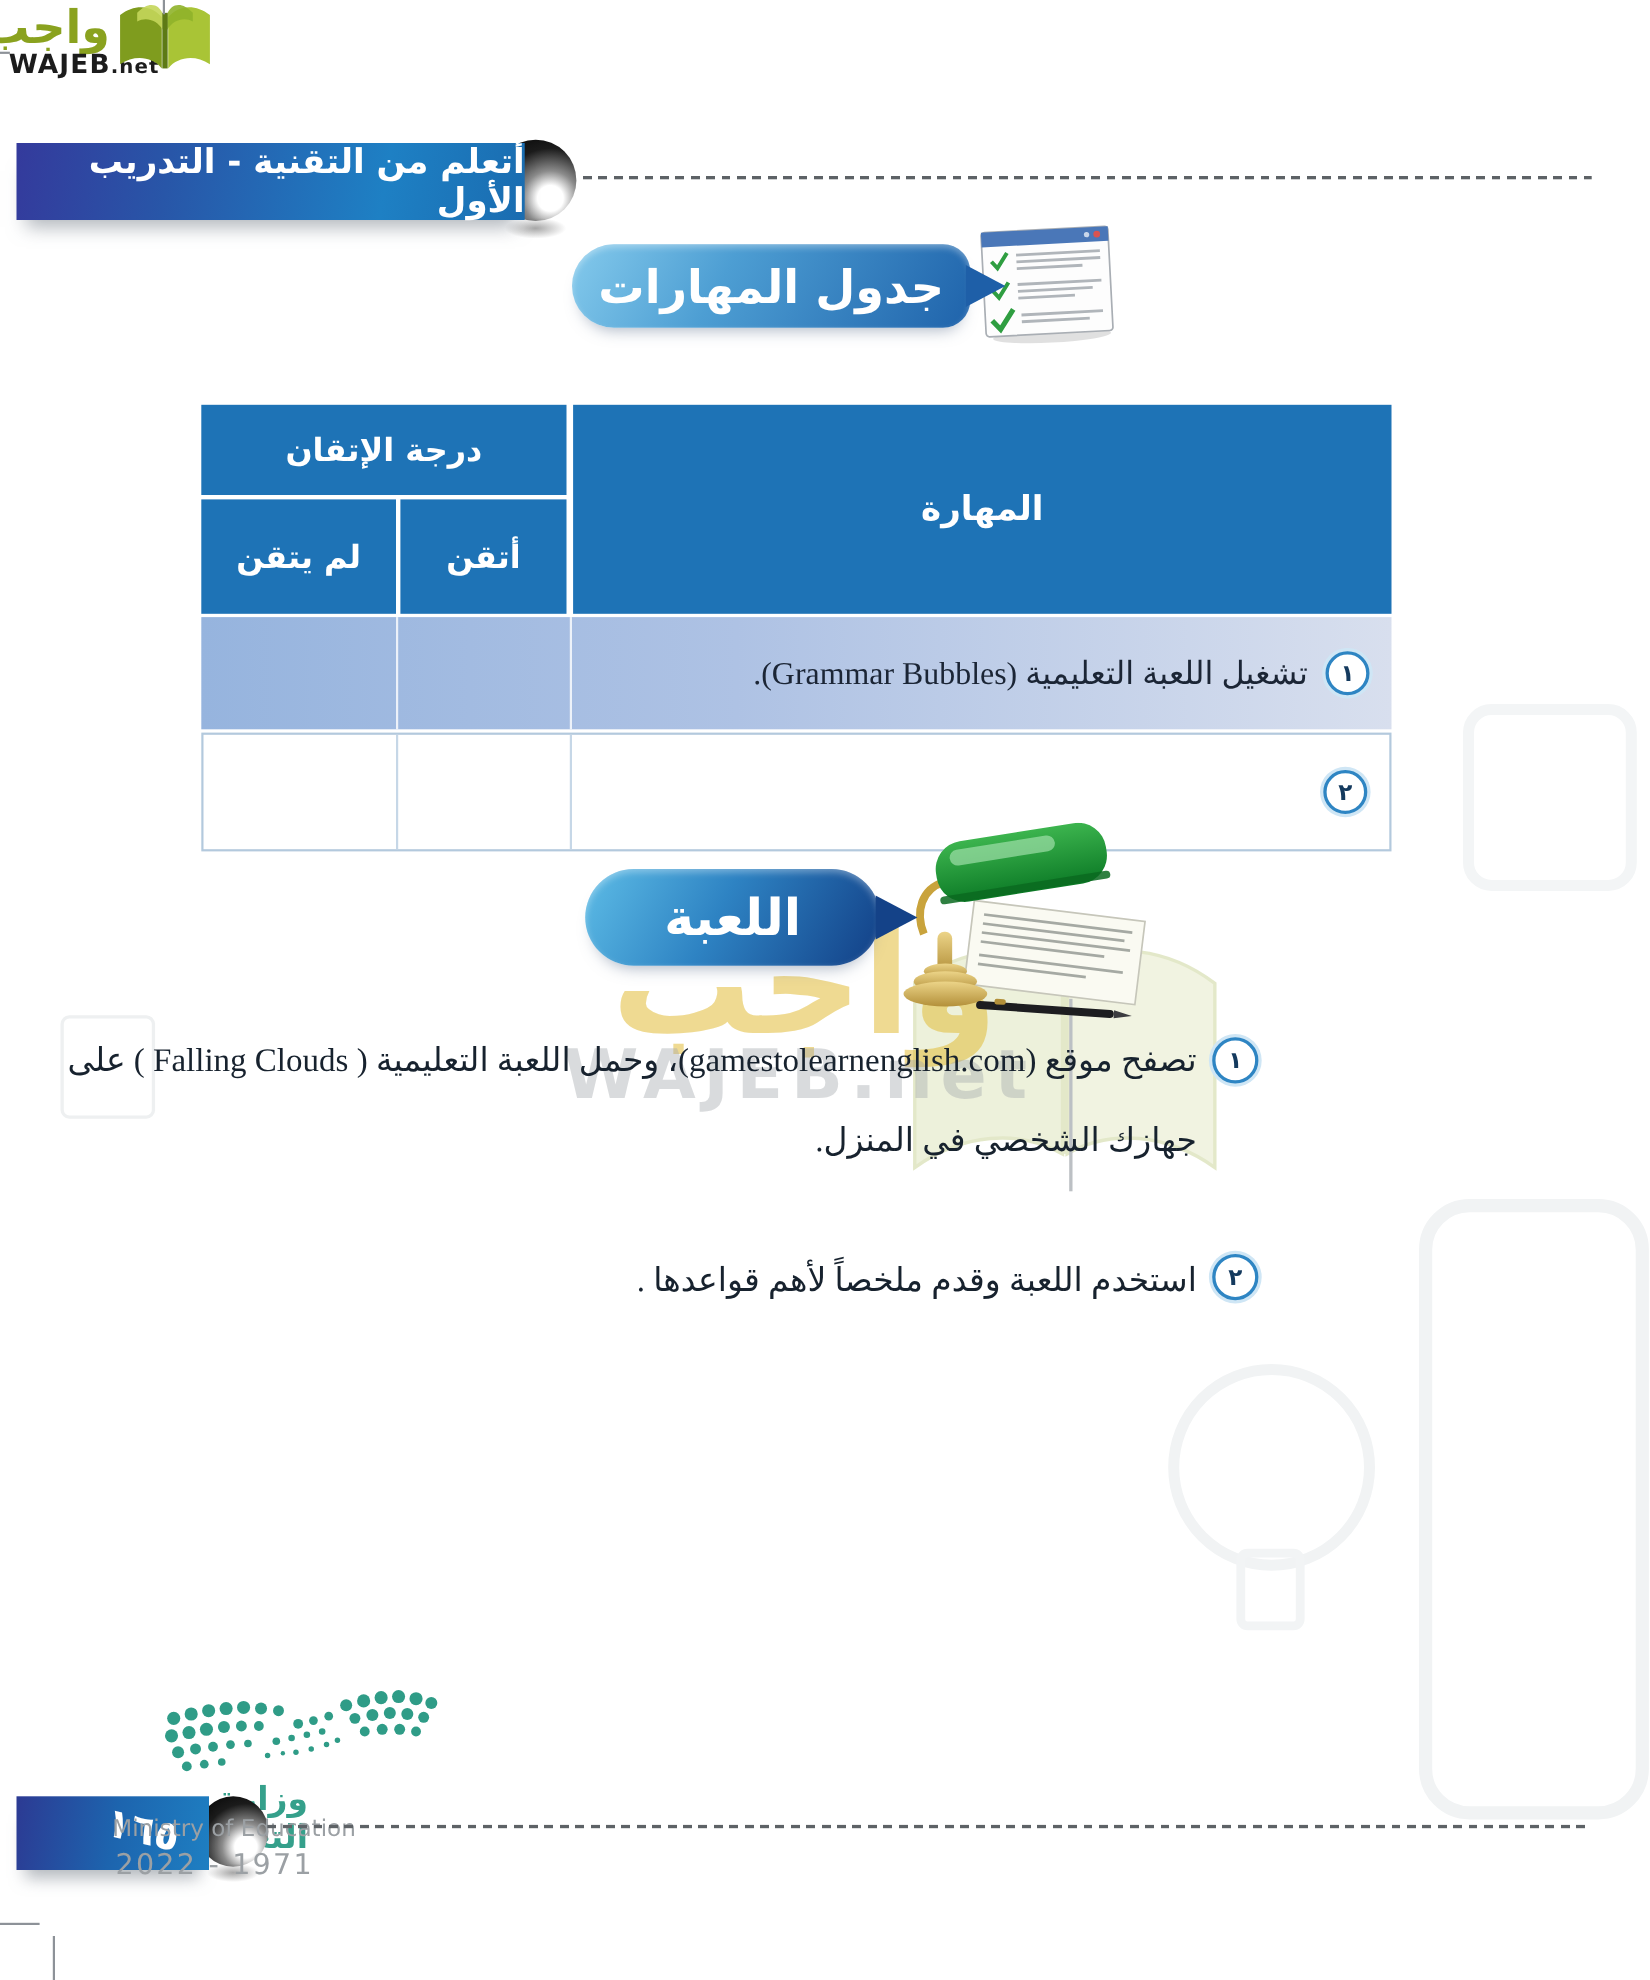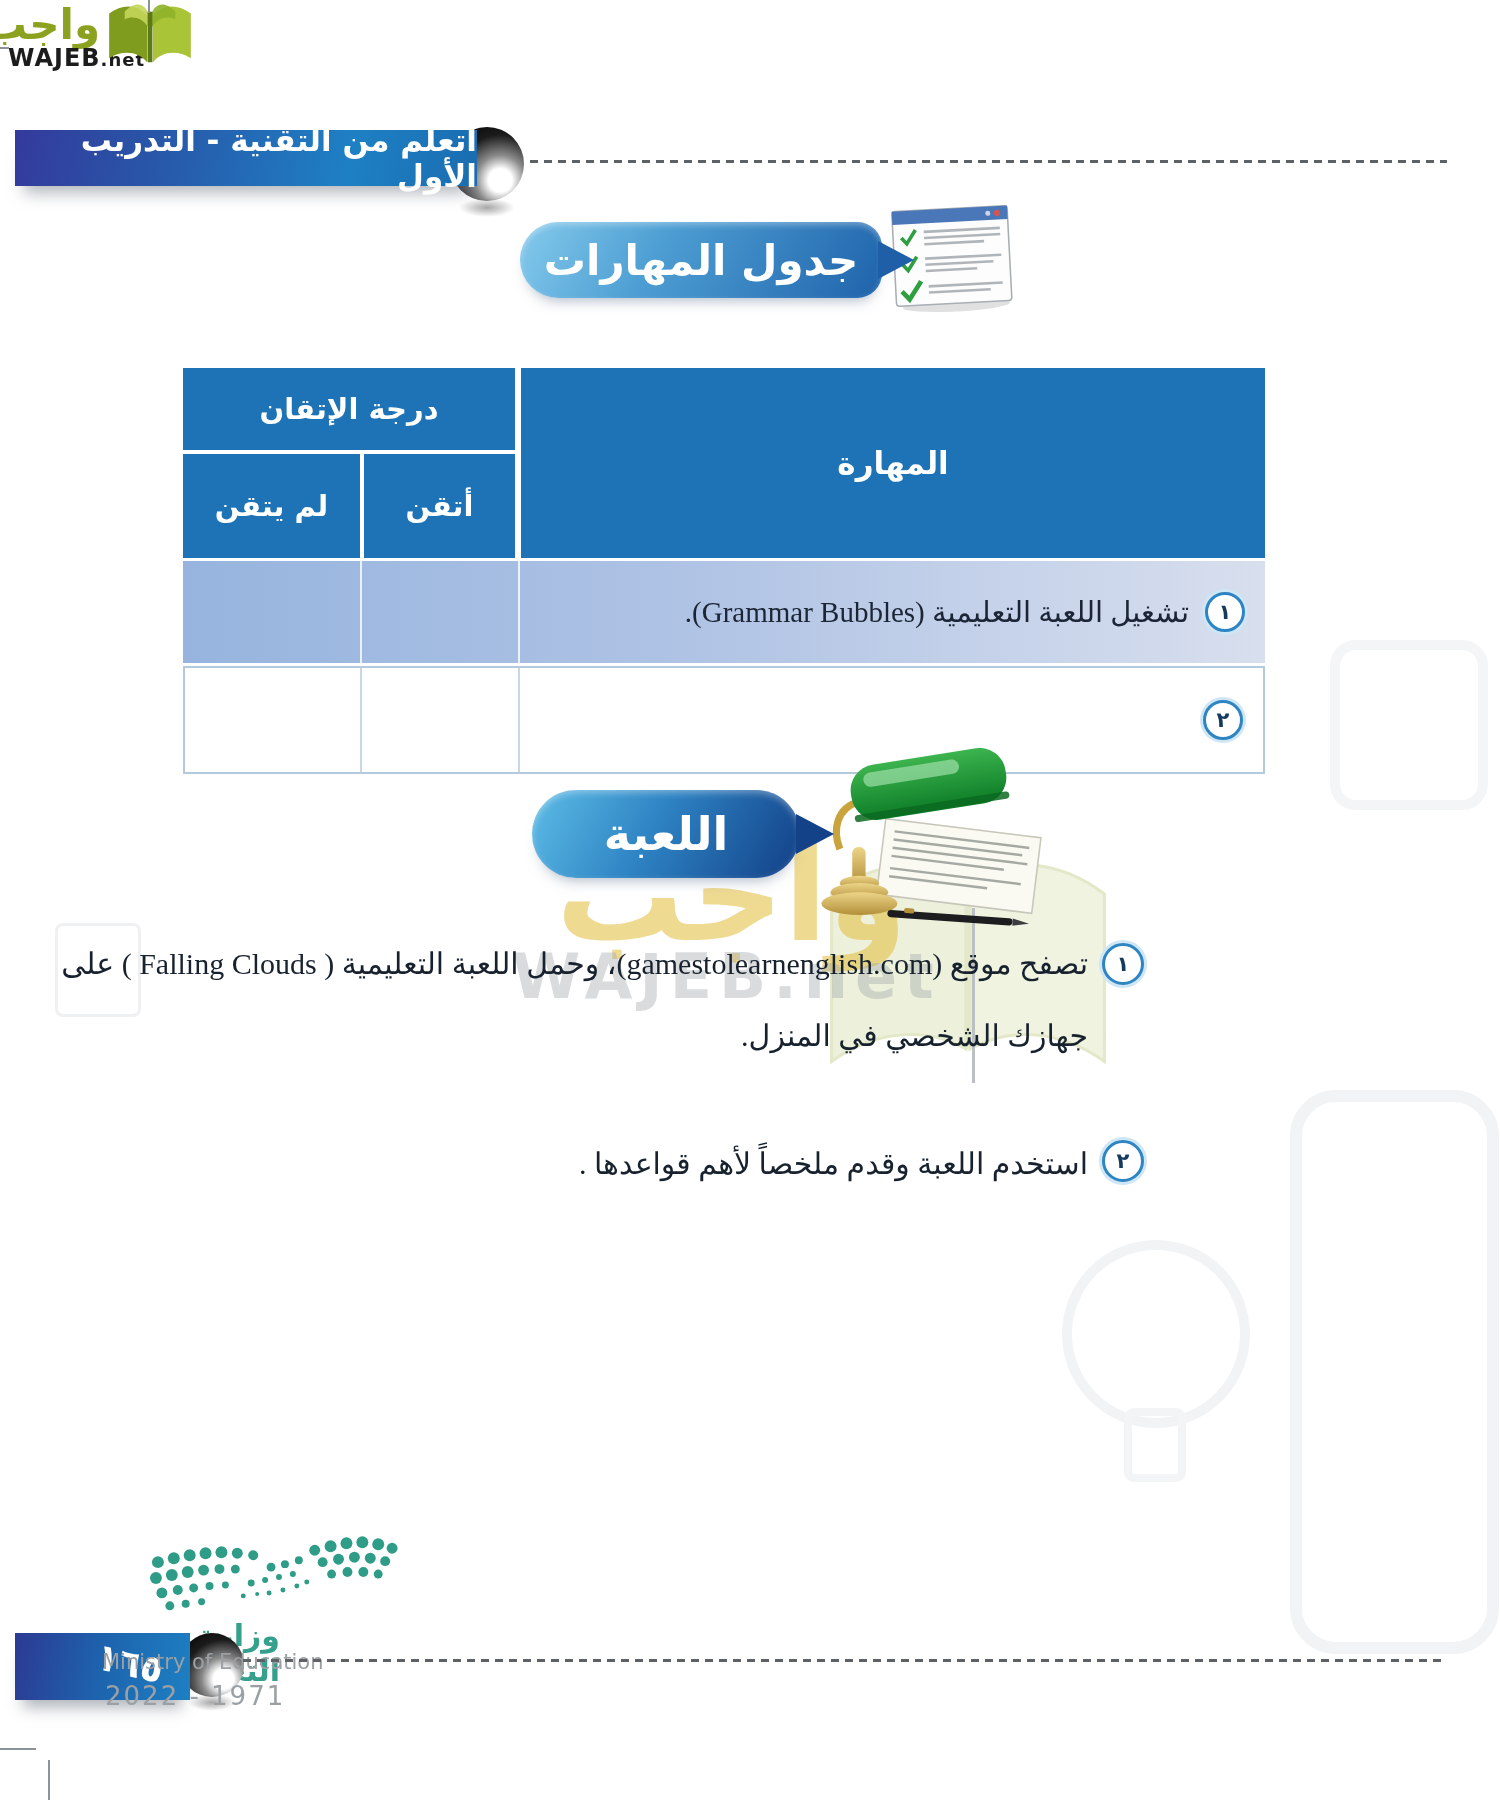--- a/index.html
+++ b/index.html
@@ -23,21 +23,21 @@
            color:#8aa21f;line-height:1;z-index:3;}
   .logo-en{left:8px;top:44px;font-weight:800;color:#1c1c1c;font-size:24px;letter-spacing:1px;z-index:3;}
   .logo-en .suffix{font-size:18px;}
   .logo-book{left:100px;top:0px;width:100px;height:70px;z-index:3;}
 
   
   .cap{border-radius:50%;background:radial-gradient(circle at 68% 72%, #ffffff 0 16%, #8b8b8b 34%, #1b1b1b 62%, #000 100%);}
   .cap-top{left:450px;top:127px;width:74px;height:74px;z-index:1;}
   .cap-top::after,.cap-bottom::after{content:"";position:absolute;left:12%;top:96%;width:76%;height:26%;
       background:radial-gradient(ellipse at center,rgba(60,60,60,.45),rgba(60,60,60,0) 70%);border-radius:50%;}
-  .banner-top{left:15px;top:130px;width:462px;height:56px;z-index:2;
+  .banner-top{left:15px;top:130px;width:462px;height:70px;z-index:2;
       background:linear-gradient(100deg,#343a9c 0%,#2856a8 30%,#1e80c4 72%,#1a6cb0 100%);
       box-shadow:0 16px 16px -9px rgba(115,124,134,.55);
       display:flex;align-items:center;justify-content:center;text-align:right;}
   .banner-top span{color:#fff;font-size:31px;font-weight:700;direction:rtl;}
   .dash{background-image:repeating-linear-gradient(90deg,#5d6266 0 8px,transparent 8px 14px);height:3px;z-index:8;}
   .dash-top{left:530px;top:160px;width:917px;}
   .dash-bottom{left:243px;top:1659px;width:1203px;}
 
   
   .pill{display:flex;align-items:center;justify-content:center;color:#fff;font-weight:700;z-index:3;}

